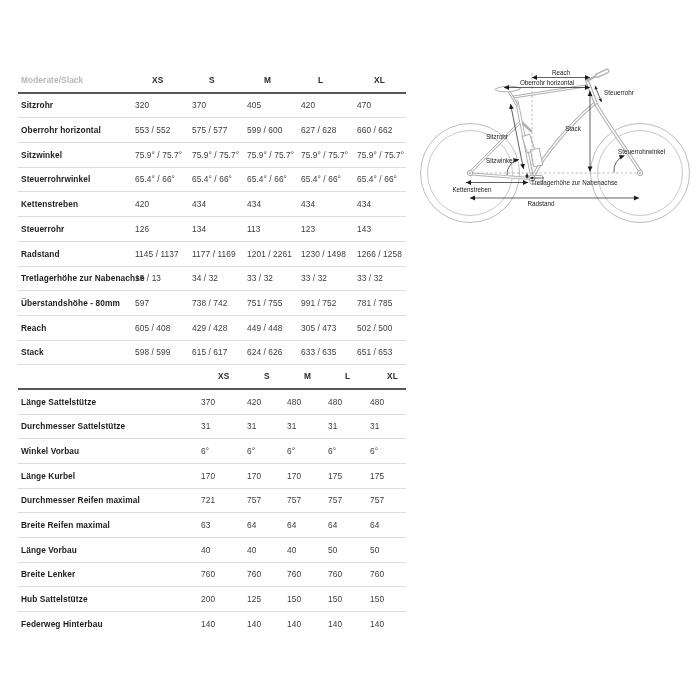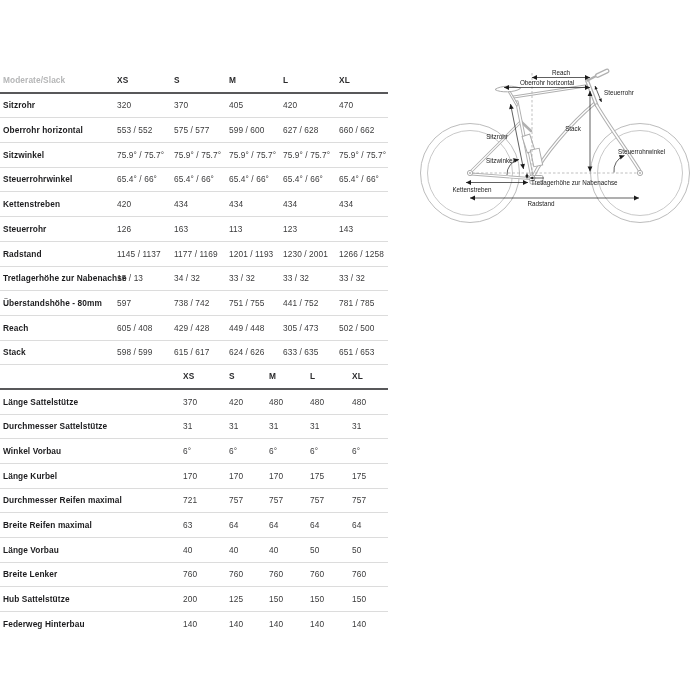--- a/index.html
+++ b/index.html
@@ -1,28 +1,28 @@
 <!DOCTYPE html>
 <html><head>
 <meta charset="utf-8">
 <style>
   html,body { margin:0; padding:0; background:#ffffff; }
   body { width:700px; height:700px; font-family:"Liberation Sans","DejaVu Sans",sans-serif; }
   .page { position:relative; width:700px; height:700px; overflow:hidden; background:#fff; }
 
-  .geo { position:absolute; left:0; top:69px; width:388px; }
+  .geo { position:absolute; left:18px; top:69px; width:388px; }
   .row { display:grid; align-items:center; height:24.7px; box-sizing:border-box;
          border-bottom:1px solid #dcdcdc; }
   .t1 .row { grid-template-columns:117px 57px 55px 54px 56px 1fr; }
   .t2 .row { grid-template-columns:183px 46px 40px 41px 42px 1fr; }
   .row.head { border-bottom:2px solid #58585a; }
   .t2 .rows .row:last-child { border-bottom:none; }
   .cell { font-size:8.3px; line-height:1; color:#3a3a3b; white-space:nowrap; letter-spacing:.1px; }
   .cell.lbl { font-weight:bold; color:#1c1c1e; padding-left:3px; }
-  .cell.ch  { font-weight:bold; color:#2a2a2c; }
+  .cell.ch  { font-weight:bold; color:#2a2a2c;margin-left:17px; }
   .cell.muted { color:#b5b6b7; font-weight:bold; }
 
   svg.diagram { position:absolute; left:420px; top:52px; }
   svg.diagram text { font-size:6.3px; fill:#1b1b1b; font-family:"Liberation Sans","DejaVu Sans",sans-serif; }
   .tube   { stroke:#b0b0b0; fill:none; stroke-linecap:round; }
   .tubein { stroke:#ffffff; fill:none; stroke-linecap:round; }
   .wheel  { stroke:#bcbcbc; fill:none; }
   .wheel2 { stroke:#c9c9c9; fill:none; }
   .part   { stroke:#ababab; fill:#ffffff; }
   .dim    { stroke:#1b1b1b; stroke-width:.7; fill:none; }
@@ -85,50 +85,50 @@
     <div class="cell">420</div>
     <div class="cell">434</div>
     <div class="cell">434</div>
     <div class="cell">434</div>
     <div class="cell">434</div>
   </div>
 
   <div class="row">
     <div class="cell lbl">Steuerrohr</div>
     <div class="cell">126</div>
-    <div class="cell">163</div>
+    <div class="cell">134</div>
     <div class="cell">113</div>
     <div class="cell">123</div>
     <div class="cell">143</div>
   </div>
 
   <div class="row">
     <div class="cell lbl">Radstand</div>
     <div class="cell">1145 / 1137</div>
     <div class="cell">1177 / 1169</div>
-    <div class="cell">1201 / 1193</div>
-    <div class="cell">1230 / 2001</div>
+    <div class="cell">1201 / 2261</div>
+    <div class="cell">1230 / 1498</div>
     <div class="cell">1266 / 1258</div>
   </div>
 
   <div class="row">
     <div class="cell lbl">Tretlagerhöhe zur Nabenachse</div>
     <div class="cell">15 / 13</div>
     <div class="cell">34 / 32</div>
     <div class="cell">33 / 32</div>
     <div class="cell">33 / 32</div>
     <div class="cell">33 / 32</div>
   </div>
 
   <div class="row">
     <div class="cell lbl">Überstandshöhe - 80mm</div>
     <div class="cell">597</div>
     <div class="cell">738 / 742</div>
     <div class="cell">751 / 755</div>
-    <div class="cell">441 / 752</div>
+    <div class="cell">991 / 752</div>
     <div class="cell">781 / 785</div>
   </div>
 
   <div class="row">
     <div class="cell lbl">Reach</div>
     <div class="cell">605 / 408</div>
     <div class="cell">429 / 428</div>
     <div class="cell">449 / 448</div>
     <div class="cell">305 / 473</div>
     <div class="cell">502 / 500</div>

